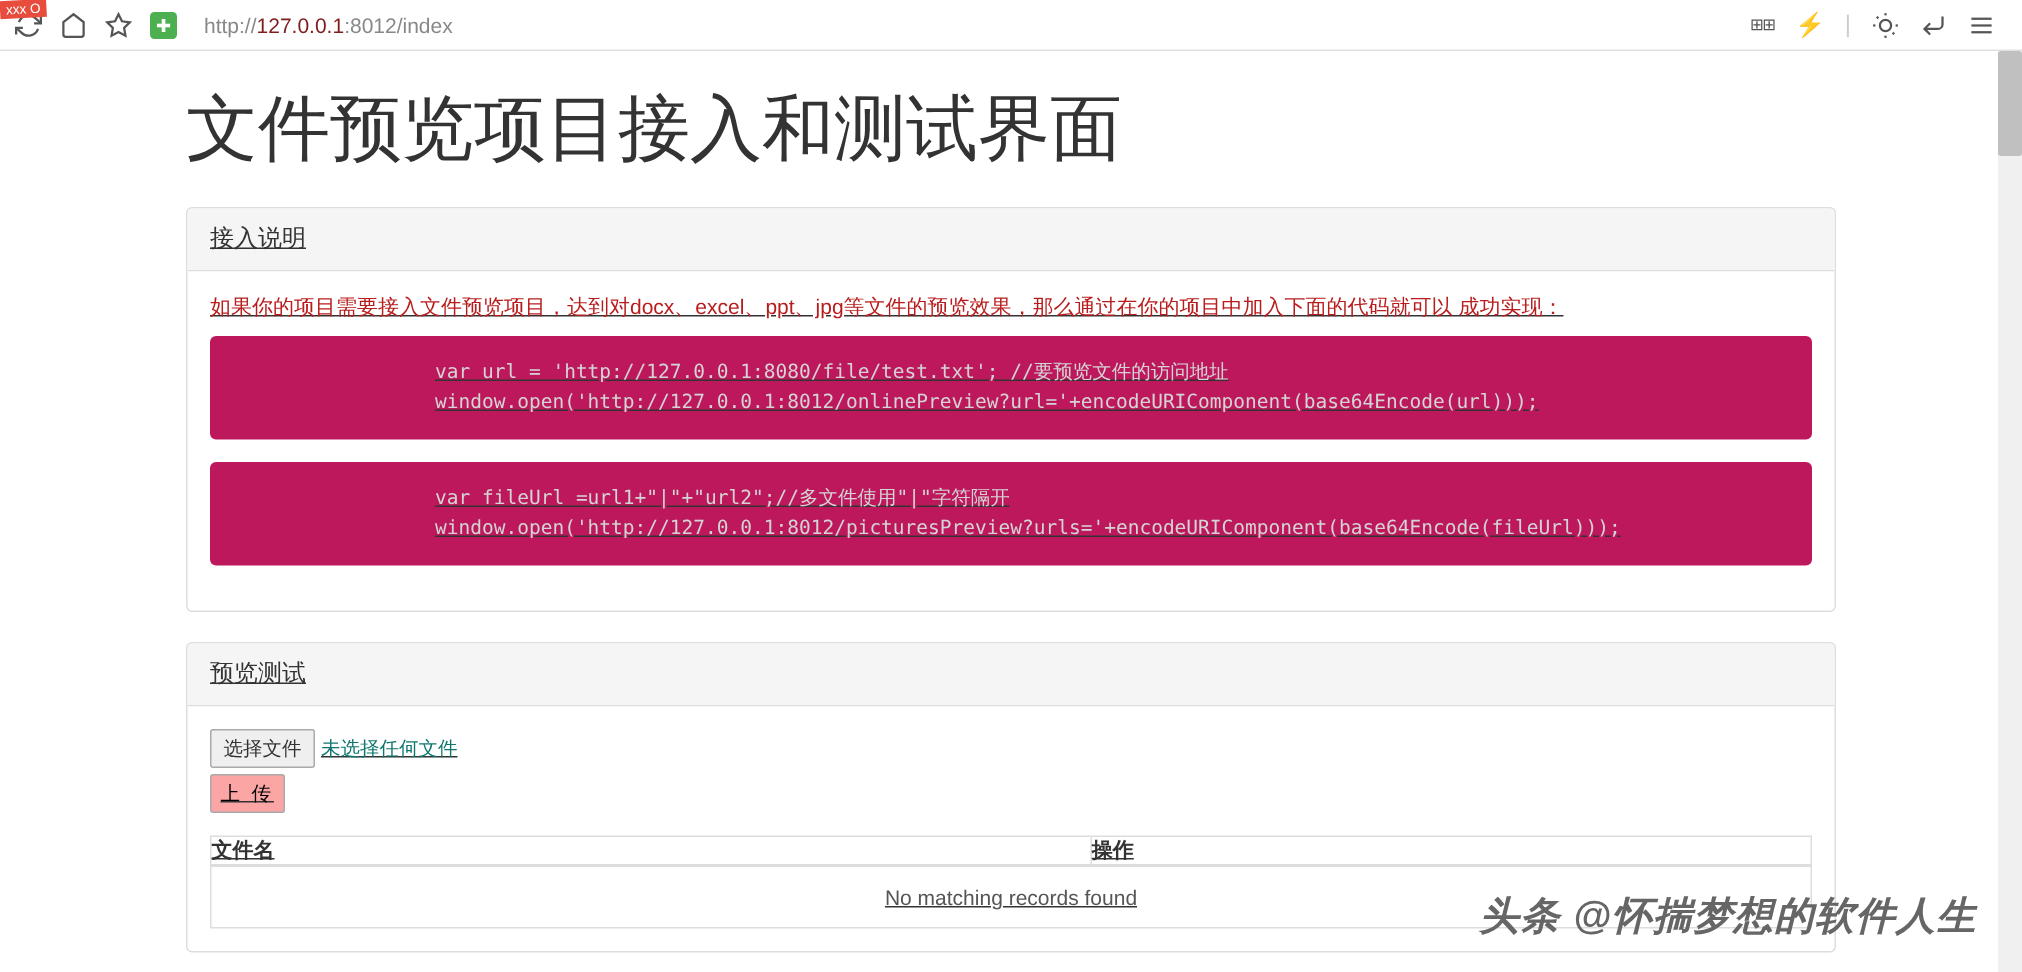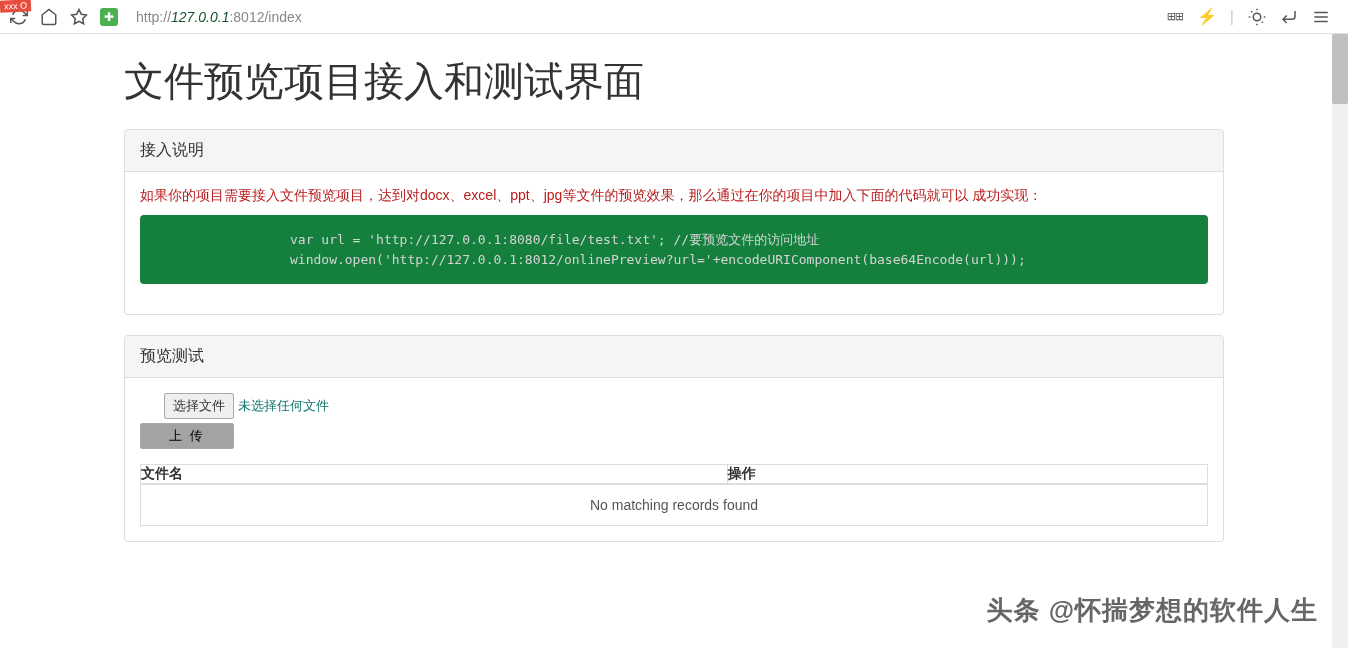--- a/index.html
+++ b/index.html
@@ -33,21 +33,21 @@
       align-items: center;
       justify-content: center;
       font-size: 12px;
     }
     .address-bar {
       flex: 1;
       color: #888;
       font-size: 14px;
       padding-left: 6px;
     }
-    .address-bar .bold { color: #14532d; font-weight: 500; font-style: italic; }
+    .address-bar .bold { color: #7f1d1d; font-weight: 500; }
     .toolbar-right { display: flex; gap: 14px; align-items: center; margin-right: 8px; }
     .lightning { color: #4caf50; }
     
     .red-tag {
       position: absolute;
       top: 0;
       left: 0;
       background: #e74c3c;
       color: #fff;
       font-size: 9px;
@@ -55,50 +55,51 @@
       transform: rotate(-3deg);
     }
     
     .container {
       max-width: 1130px;
       margin: 0 auto;
       padding: 20px 15px;
     }
     
     h1 {
-      font-size: 40px;
+      font-size: 48px;
       font-weight: 500;
       margin-bottom: 20px;
       color: #333;
     }
     
     .panel {
       border: 1px solid #ddd;
       border-radius: 4px;
       margin-bottom: 20px;
+      text-decoration: underline;
     }
     .panel-heading {
       padding: 10px 15px;
       border-bottom: 1px solid #ddd;
       background: #f5f5f5;
       border-radius: 4px 4px 0 0;
       font-size: 16px;
     }
     .panel-body {
       padding: 15px;
     }
     
     .desc-text {
       font-size: 14px;
       margin-bottom: 10px;
       color: #b91c1c;
     }
     
     .code-block {
-      background: #15803d;
+      background: #be185d;
       color: #d4d4d4;
       padding: 15px 15px 15px 150px;
       border-radius: 4px;
       font-family: Consolas, Monaco, monospace;
       font-size: 13px;
       line-height: 1.5;
       margin-bottom: 15px;
       white-space: pre;
       overflow-x: auto;
     }
@@ -107,32 +108,31 @@
       margin-bottom: 15px;
     }
     .file-btn {
       display: inline-block;
       border: 1px solid #aaa;
       background: #efefef;
       padding: 3px 8px;
       font-size: 13px;
       cursor: pointer;
       border-radius: 2px;
-      margin-left: 24px;
     }
     .file-status {
       font-size: 13px;
       margin-left: 4px;
       color: #0f766e;
     }
     .upload-btn {
       display: block;
       border: 1px solid #aaa;
-      background: #a3a3a3;
-      padding: 3px 28px;
+      background: #fca5a5;
+      padding: 3px 6px;
       font-size: 13px;
       cursor: pointer;
       margin-top: 4px;
       border-radius: 2px;
       letter-spacing: 2px;
     }
     
     table {
       width: 100%;
       border-collapse: collapse;
@@ -154,20 +154,21 @@
     }
     th:last-child { border-left: 1px solid #ddd; width: 45%; margin-top: 17px; }
     
     .watermark {
       position: fixed;
       bottom: 20px;
       right: 30px;
       font-size: 26px;
       font-weight: bold;
       color: #666;
+      font-style: italic;
       letter-spacing: 1px;
     }
     
     .scrollbar {
       position: fixed;
       right: 0;
       top: 34px;
       width: 16px;
       height: calc(100% - 34px);
       background: #f0f0f0;
@@ -242,20 +243,23 @@
 
 <div class="container">
   <h1>文件预览项目接入和测试界面</h1>
 
   <div class="panel">
     <div class="panel-heading">接入说明</div>
     <div class="panel-body">
       <p class="desc-text">如果你的项目需要接入文件预览项目，达到对docx、excel、ppt、jpg等文件的预览效果，那么通过在你的项目中加入下面的代码就可以 成功实现：</p>
       <div class="code-block">var url = 'http://127.0.0.1:8080/file/test.txt'; //要预览文件的访问地址
 window.open('http://127.0.0.1:8012/onlinePreview?url='+encodeURIComponent(base64Encode(url)));
+</div>
+      <div class="code-block">var fileUrl =url1+"|"+"url2";//多文件使用"|"字符隔开
+window.open('http://127.0.0.1:8012/picturesPreview?urls='+encodeURIComponent(base64Encode(fileUrl)));
 </div>
     </div>
   </div>
 
   <div class="panel">
     <div class="panel-heading">预览测试</div>
     <div class="panel-body">
       <div class="file-controls">
         <span class="file-btn">选择文件</span><span class="file-status">未选择任何文件</span>
         <button class="upload-btn">上 传</button>

